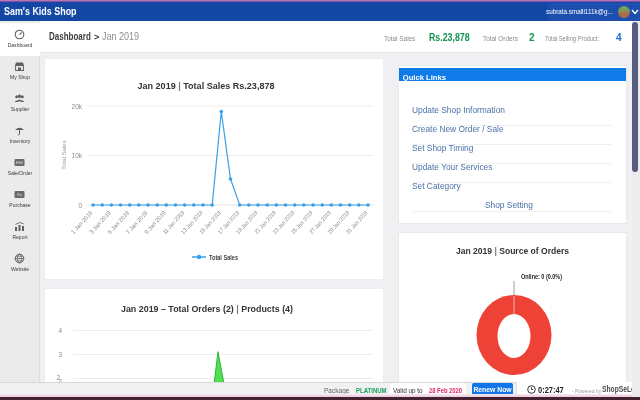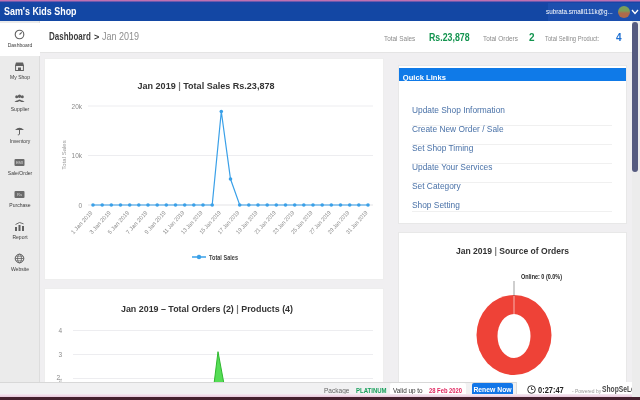--- a/index.html
+++ b/index.html
@@ -169,21 +169,21 @@
   <polygon points="170,96 174,63.7 180,96" fill="#55dd55" stroke="#2eb82e" stroke-width="1"></polygon>
 </svg>
 
 <div class="abs" style="left:398px;top:65px;width:229px;height:159px;background:#fff;border:1px solid #e8e8e8;"></div>
 <div class="abs" style="left:399px;top:67.5px;width:227px;height:13.5px;background:#0f7ae8;line-height:13.5px;"><span style="display:inline-block;font-size:8px;font-weight:bold;color:#fff;transform:scaleX(0.95);transform-origin:0 50%;padding-left:4px;white-space:nowrap;">Quick Links</span></div>
 <div class="abs" style="left:412px;top:99px;width:200px;padding-bottom:8px;border-bottom:1px solid #f0f0f0;"><span class="cx" style="display:inline-block;font-size:9.5px;color:#4a72a8;transform:scaleX(0.88);white-space:nowrap;">Update Shop Information</span></div>
 <div class="abs" style="left:412px;top:118px;width:200px;padding-bottom:8px;border-bottom:1px solid #f0f0f0;"><span class="cx" style="display:inline-block;font-size:9.5px;color:#4a72a8;transform:scaleX(0.88);white-space:nowrap;">Create New Order / Sale</span></div>
 <div class="abs" style="left:412px;top:137px;width:200px;padding-bottom:8px;border-bottom:1px solid #f0f0f0;"><span class="cx" style="display:inline-block;font-size:9.5px;color:#4a72a8;transform:scaleX(0.88);white-space:nowrap;">Set Shop Timing</span></div>
 <div class="abs" style="left:412px;top:156px;width:200px;padding-bottom:8px;border-bottom:1px solid #f0f0f0;"><span class="cx" style="display:inline-block;font-size:9.5px;color:#4a72a8;transform:scaleX(0.88);white-space:nowrap;">Update Your Services</span></div>
 <div class="abs" style="left:412px;top:175px;width:200px;padding-bottom:18px;border-bottom:1px solid #f0f0f0;"><span class="cx" style="display:inline-block;font-size:9.5px;color:#4a72a8;transform:scaleX(0.88);white-space:nowrap;">Set Category</span></div>
-<div class="abs" style="left:412px;top:194px;width:200px;padding-bottom:8px;"><span class="cx" style="display:inline-block;font-size:9.5px;color:#4a72a8;transform:scaleX(0.88);white-space:nowrap;">Shop Setting</span></div>
+<div class="abs" style="left:412px;top:194px;width:200px;padding-bottom:8px;text-align:center;"><span class="cx" style="display:inline-block;font-size:9.5px;color:#4a72a8;transform:scaleX(0.88);white-space:nowrap;">Shop Setting</span></div>
 
 <div class="abs" style="left:398px;top:232px;width:229px;height:165px;background:#fff;border:1px solid #e8e8e8;"></div>
 <div class="abs" style="left:398px;top:245px;width:229px;text-align:center;font-size:9.5px;font-weight:bold;color:#333;transform:scaleX(0.9);transform-origin:50% 50%;white-space:nowrap;">Jan 2019 <span style="color:#777;">|</span> Source of Orders</div>
 <svg class="abs" style="left:398px;top:232px;" width="229" height="165">
   <ellipse cx="116" cy="103" rx="37.5" ry="40" fill="#ee4237"></ellipse>
   <ellipse cx="116" cy="104" rx="16.5" ry="22" fill="#fff"></ellipse>
   <line x1="116" y1="49" x2="116" y2="64" stroke="#777" stroke-width="0.7"></line>
   <line x1="116" y1="64" x2="116" y2="82" stroke="#ffffff" stroke-width="0.7" opacity="0.85"></line>
   <text x="123" y="47" font-size="7.2" font-weight="bold" fill="#222" font-family="Liberation Sans" textLength="41" lengthAdjust="spacingAndGlyphs">Online: 0 (0.0%)</text>
 </svg>

